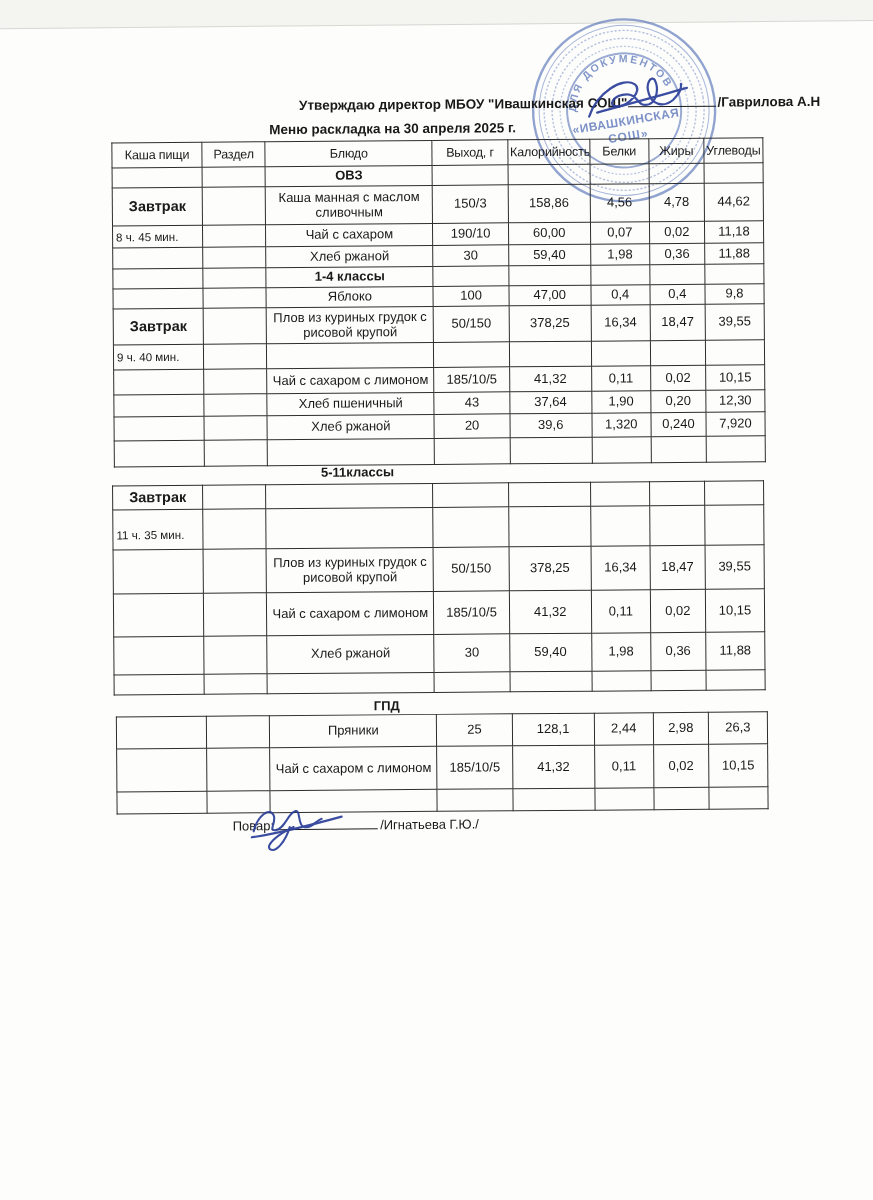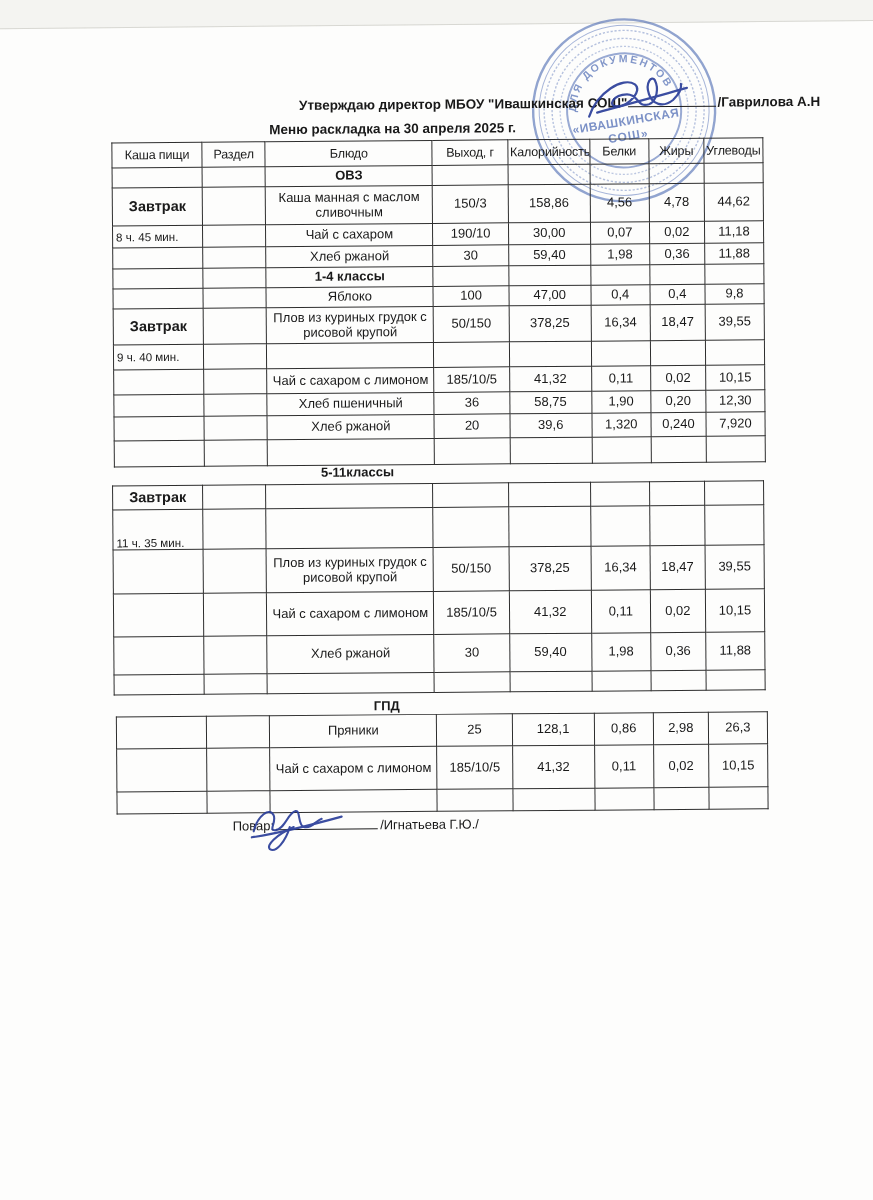--- a/index.html
+++ b/index.html
@@ -19,21 +19,21 @@
   #t1{top:483px;left:112px;}
   #t2{top:714px;left:114px;}
   .t th,.t td{border:1.8px solid #2e2e2e;padding:1px 2px;text-align:center;
       vertical-align:middle;font-size:13px;line-height:1.15;overflow:hidden;
       font-family:"Liberation Sans", sans-serif;color:#1a1a1a;}
   .t th{font-weight:normal;font-size:12.6px;height:22px;letter-spacing:-0.2px;}
   td.sm{font-size:11.6px;text-align:left;padding-left:3px;}
   td.b{font-weight:bold;}
   td.c0.b{font-size:14.5px;}
   td.c2.b{font-size:13px;}
-  td.vb{vertical-align:bottom;padding-bottom:0;}
+  td.vb{vertical-align:bottom;padding-bottom:8px;}
 
   .sec-label{position:absolute;font-size:13px;font-weight:bold;}
   .lbl-511{top:464px;left:321px;}
   .lbl-gpd{top:698px;left:372px;}
 
   .cook{position:absolute;top:817px;left:230px;font-size:13px;white-space:nowrap;}
   .sigline2{display:inline-block;width:102px;border-bottom:1.4px solid #1c1c1c;height:11px;margin:0 2px;}
 
   .stamp{position:absolute;top:16px;left:531px;opacity:0.8;}
   .sig-director{position:absolute;top:74px;left:582px;}
@@ -119,21 +119,21 @@
             <td class="c4">158,86</td>
             <td class="c5">4,56</td>
             <td class="c6">4,78</td>
             <td class="c7">44,62</td>
           </tr>
           <tr style="height: 22px;">
             <td class="c0 sm">8 ч. 45 мин.</td>
             <td class="c1"></td>
             <td class="c2">Чай с сахаром</td>
             <td class="c3">190/10</td>
-            <td class="c4">30,00</td>
+            <td class="c4">60,00</td>
             <td class="c5">0,07</td>
             <td class="c6">0,02</td>
             <td class="c7">11,18</td>
           </tr>
           <tr style="height: 21px;">
             <td class="c0"></td>
             <td class="c1"></td>
             <td class="c2">Хлеб ржаной</td>
             <td class="c3">30</td>
             <td class="c4">59,40</td>
@@ -188,22 +188,22 @@
             <td class="c3">185/10/5</td>
             <td class="c4">41,32</td>
             <td class="c5">0,11</td>
             <td class="c6">0,02</td>
             <td class="c7">10,15</td>
           </tr>
           <tr style="height: 22px;">
             <td class="c0"></td>
             <td class="c1"></td>
             <td class="c2">Хлеб пшеничный</td>
-            <td class="c3">36</td>
-            <td class="c4">58,75</td>
+            <td class="c3">43</td>
+            <td class="c4">37,64</td>
             <td class="c5">1,90</td>
             <td class="c6">0,20</td>
             <td class="c7">12,30</td>
           </tr>
           <tr style="height: 24px;">
             <td class="c0"></td>
             <td class="c1"></td>
             <td class="c2">Хлеб ржаной</td>
             <td class="c3">20</td>
             <td class="c4">39,6</td>
@@ -314,21 +314,21 @@
           <col style="width:55px">
           <col style="width:59px">
         </colgroup>
       <tbody>
           <tr style="height: 32px;">
             <td class="c0"></td>
             <td class="c1"></td>
             <td class="c2">Пряники</td>
             <td class="c3">25</td>
             <td class="c4">128,1</td>
-            <td class="c5">0,86</td>
+            <td class="c5">2,44</td>
             <td class="c6">2,98</td>
             <td class="c7">26,3</td>
           </tr>
           <tr style="height: 43px;">
             <td class="c0"></td>
             <td class="c1"></td>
             <td class="c2">Чай с сахаром с лимоном</td>
             <td class="c3">185/10/5</td>
             <td class="c4">41,32</td>
             <td class="c5">0,11</td>

